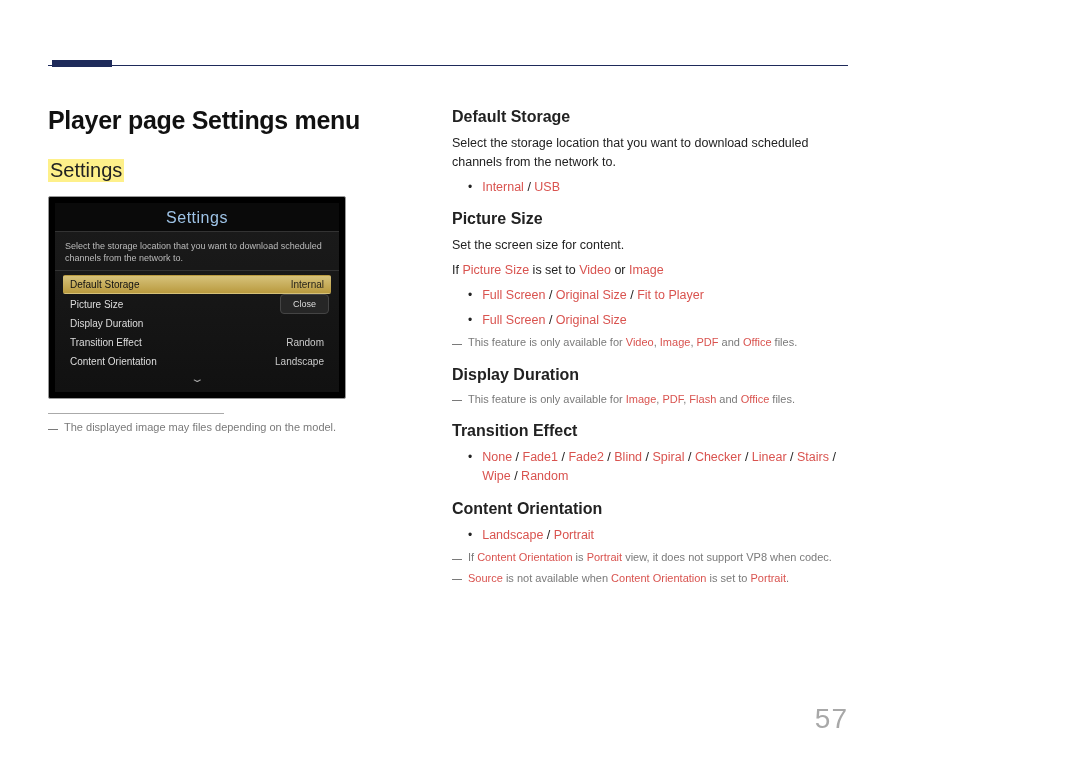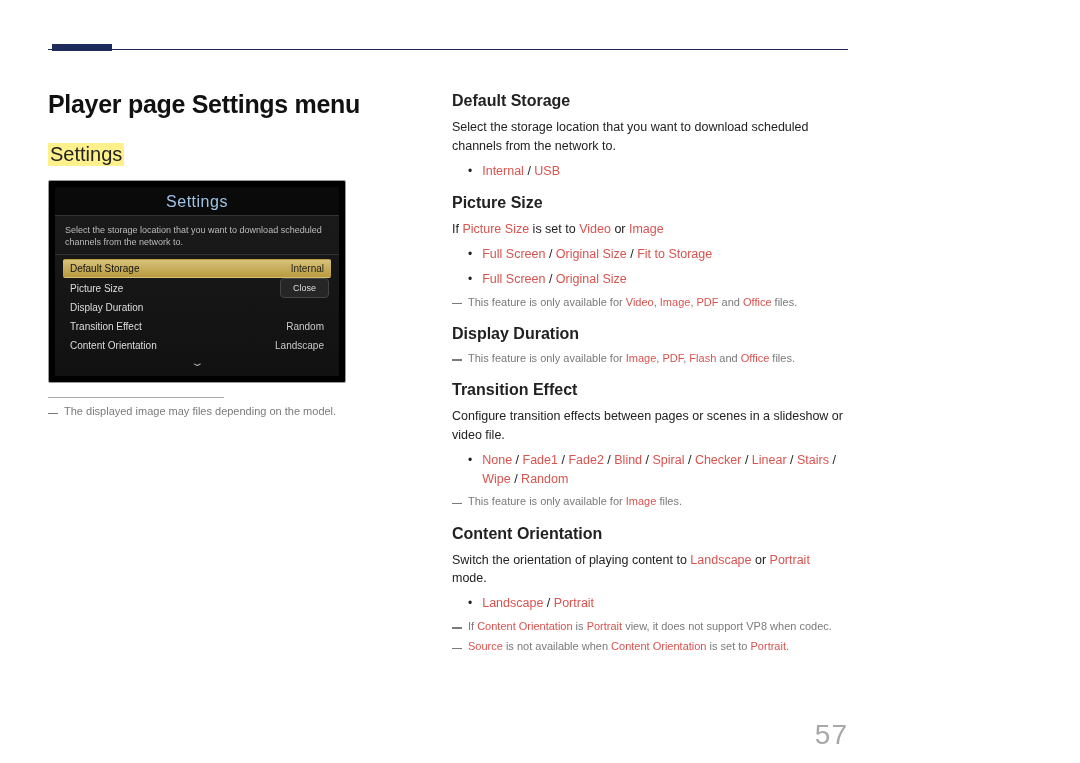--- a/index.html
+++ b/index.html
@@ -1,17 +1,17 @@
 <!DOCTYPE html>
 <html><head>
 <meta charset="utf-8">
 <style>
   * { box-sizing: border-box; margin: 0; padding: 0; }
   html, body { width: 1080px; height: 763px; background: #fff; font-family: Arial, Helvetica, sans-serif; color: #222; }
-  .page { position: relative; width: 896px; height: 763px; padding: 38px 48px 0 48px; }
+  .page { position: relative; width: 896px; height: 763px; padding: 54px 48px 0 48px; }
   .top-rule { position: relative; height: 14px; margin-bottom: 38px; }
   .top-rule .thin { position: absolute; left: 0; right: 0; top: 11px; height: 1px; background: #1e2a5a; }
   .top-rule .thick { position: absolute; left: 4px; top: 6px; width: 60px; height: 7px; background: #1e2a5a; }
   .columns { display: flex; gap: 44px; }
   .left { width: 360px; flex: 0 0 360px; }
   .right { flex: 1; padding-top: 2px; }
 
   .page-title { font-size: 25px; font-weight: 600; letter-spacing: -0.3px; color: #111; margin-bottom: 24px; }
   .sec-highlight { display: inline-block; font-size: 20px; font-weight: 500; background: #fef08a; padding: 0 2px; margin-bottom: 14px; }
 
@@ -40,21 +40,21 @@
   .r-section { margin-bottom: 14px; }
   .r-h4 { font-size: 16px; font-weight: 600; color: #222; margin-bottom: 8px; }
   .r-p { font-size: 12.5px; line-height: 1.5; color: #222; margin-bottom: 6px; }
   .bullet-row { display: flex; gap: 10px; font-size: 12.5px; line-height: 1.5; margin: 2px 0 6px 16px; }
   .bullet-row .dot { font-size: 12px; line-height: 1.5; color: #222; }
   .opt-list span.sep { color: #222; }
   .red { color: #d9534f; }
   .gray { color: #7a7a7a; }
   .gray .red { color: #d9534f; }
 
-  .page-number { position: absolute; right: 48px; bottom: 12px; font-size: 28px; color: #a8a8a8; letter-spacing: 1px; }
+  .page-number { position: absolute; right: 48px; bottom: 28px; font-size: 28px; color: #a8a8a8; letter-spacing: 1px; }
 </style>
 </head>
 <body>
 
 <div class="page">
   <div class="top-rule">
     <div class="thin"></div>
     <div class="thick"></div>
   </div>
 
@@ -121,27 +121,28 @@
         <div class="bullet-row">
           <span class="dot">•</span>
           <span class="opt-list red">
             <span>Internal</span><span class="sep"> / </span><span>USB</span>
           </span>
         </div>
       </div>
 
       <div class="r-section">
         <div class="r-h4">Picture Size</div>
+        <div class="r-p">Set the screen size for content.</div>
         <div class="r-p">
           <span>If </span><span class="red">Picture Size</span><span> is set to </span><span class="red">Video</span><span> or </span><span class="red">Image</span>
         </div>
         <div class="bullet-row">
           <span class="dot">•</span>
           <span class="opt-list red">
-            <span>Full Screen</span><span class="sep"> / </span><span>Original Size</span><span class="sep"> / </span><span>Fit to Storage</span>
+            <span>Full Screen</span><span class="sep"> / </span><span>Original Size</span><span class="sep"> / </span><span>Fit to Player</span>
           </span>
         </div>
         <div class="bullet-row">
           <span class="dot">•</span>
           <span class="opt-list red">
             <span>Full Screen</span><span class="sep"> / </span><span>Original Size</span>
           </span>
         </div>
         <div class="note-row gray">
           <span class="note-dash"></span>
@@ -156,40 +157,30 @@
         <div class="note-row gray">
           <span class="note-dash"></span>
           <span>
             <span>This feature is only available for </span><span class="red">Image</span><span>, </span><span class="red">PDF</span><span>, </span><span class="red">Flash</span><span> and </span><span class="red">Office</span><span> files.</span>
           </span>
         </div>
       </div>
 
       <div class="r-section">
         <div class="r-h4">Transition Effect</div>
-        <div class="r-p">Configure transition effects between pages or scenes in a slideshow or video file.</div>
         <div class="bullet-row">
           <span class="dot">•</span>
           <span class="opt-list red">
             <span>None</span><span class="sep"> / </span><span>Fade1</span><span class="sep"> / </span><span>Fade2</span><span class="sep"> / </span><span>Blind</span><span class="sep"> / </span><span>Spiral</span><span class="sep"> / </span><span>Checker</span><span class="sep"> / </span><span>Linear</span><span class="sep"> / </span><span>Stairs</span><span class="sep"> / </span><span>Wipe</span><span class="sep"> / </span><span>Random</span>
           </span>
         </div>
-        <div class="note-row gray">
-          <span class="note-dash"></span>
-          <span>
-            <span>This feature is only available for </span><span class="red">Image</span><span> files.</span>
-          </span>
-        </div>
       </div>
 
       <div class="r-section">
         <div class="r-h4">Content Orientation</div>
-        <div class="r-p">
-          <span>Switch the orientation of playing content to </span><span class="red">Landscape</span><span> or </span><span class="red">Portrait</span><span> mode.</span>
-        </div>
         <div class="bullet-row">
           <span class="dot">•</span>
           <span class="opt-list red">
             <span>Landscape</span><span class="sep"> / </span><span>Portrait</span>
           </span>
         </div>
         <div class="note-row gray">
           <span class="note-dash"></span>
           <span>
             <span>If </span><span class="red">Content Orientation</span><span> is </span><span class="red">Portrait</span><span> view, it does not support VP8 when codec.</span>

